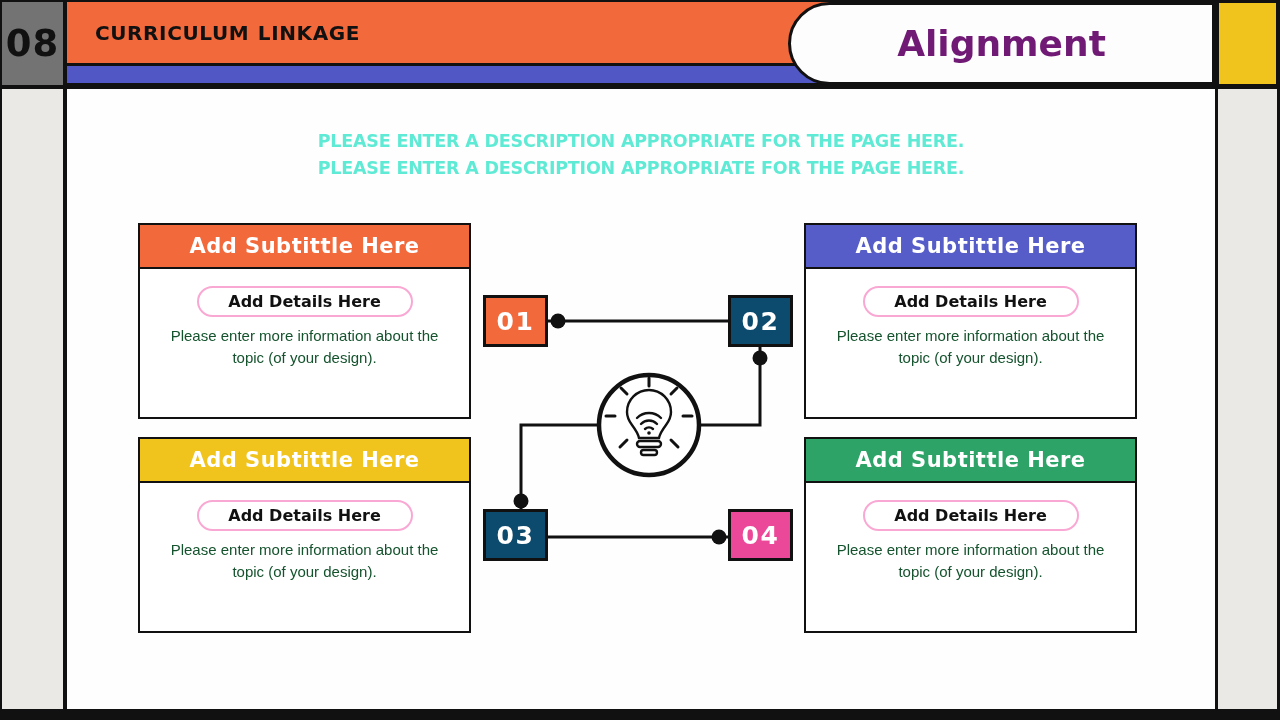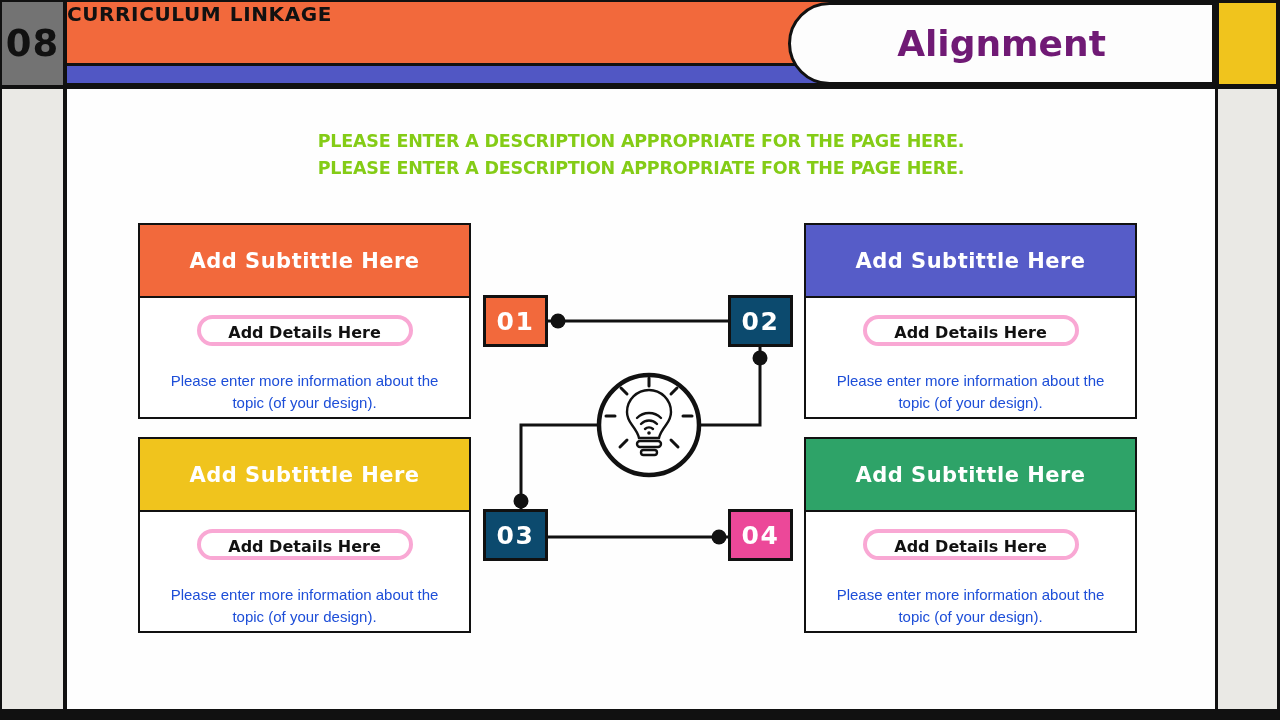--- a/index.html
+++ b/index.html
@@ -17,21 +17,22 @@
   
   .num-box {
     left: 2px; top: 2px; width: 61px; height: 83px;
     background: #737373;
     display: flex; align-items: center; justify-content: center;
     font-size: 37px; font-weight: 800; color: #111; letter-spacing: 1px;
   }
   .orange-bar {
     left: 67px; top: 2px; width: 1148px; height: 61px;
     background: #F2693C;
-    display: flex; align-items: flex-start;
+    display: flex; align-items: center;
+    padding-left: 28px;
   }
   .orange-bar .section-title {
     font-size: 20px; font-weight: 800; color: #111;
     letter-spacing: 0.6px; word-spacing: 1px;
   }
   .blue-strip {
     left: 67px; top: 66px; width: 1148px; height: 17px;
     background: #5157C4;
   }
   .title-pill {
@@ -54,61 +55,61 @@
   .left-margin  { left: 2px;    top: 89px; width: 61px;  height: 620px; background: #EAE9E5; }
   .right-margin { left: 1218px; top: 89px; width: 59px;  height: 620px; background: #EAE9E5; }
   .main-area    { left: 67px;   top: 89px; width: 1148px; height: 620px; background: #fefefe; }
 
   
   .description {
     left: 67px; top: 128px; width: 1148px;
     text-align: center; z-index: 3;
   }
   .description p {
-    font-size: 17.5px; font-weight: 800; color: #84cc16;
+    font-size: 17.5px; font-weight: 800; color: #5eead4;
     letter-spacing: -0.2px; line-height: 27px;
   }
 
   
   .card {
     position: absolute;
     width: 333px; height: 196px;
     border: 2px solid #111;
     background: #ffffff;
     z-index: 3;
   }
   .card-tl { left: 138px; top: 223px; }
   .card-tr { left: 804px; top: 223px; }
   .card-bl { left: 138px; top: 437px; }
   .card-br { left: 804px; top: 437px; }
 
   .card-header {
-    height: 73px; border-bottom: 2px solid #111;
+    height: 44px; border-bottom: 2px solid #111;
     display: flex; align-items: center; justify-content: center;
   }
   .card-tl .card-header { background: #F2693C; }
   .card-tr .card-header { background: #565CC8; }
   .card-bl .card-header { background: #F0C41D; }
   .card-br .card-header { background: #2EA368; }
   .card-header span {
     color: #fff; font-size: 21px; font-weight: 800; letter-spacing: 0.5px;
   }
   .card-body { padding-top: 17px; text-align: center; }
   .details-btn {
     display: inline-block;
     width: 216px; height: 31px; line-height: 27px;
-    background: #fff; border: 4px solid #f9a8d4; border-radius: 17px;
+    background: #fff; border: 2px solid #f9a8d4; border-radius: 17px;
     font-family: "DejaVu Sans", sans-serif;
     font-size: 16px; font-weight: 800; color: #111;
     cursor: pointer;
   }
   .card-note {
-    margin-top: 24px;
+    margin-top: 8px;
     font-family: "Liberation Sans", sans-serif;
-    font-size: 15px; color: #1d4ed8; line-height: 22px;
+    font-size: 15px; color: #14532d; line-height: 22px;
   }
 
   
   .diagram-svg {
     position: absolute; left: 0; top: 0; width: 1280px; height: 720px;
     z-index: 5; pointer-events: none;
   }
   .step-box {
     position: absolute;
     width: 65px; height: 52px;

